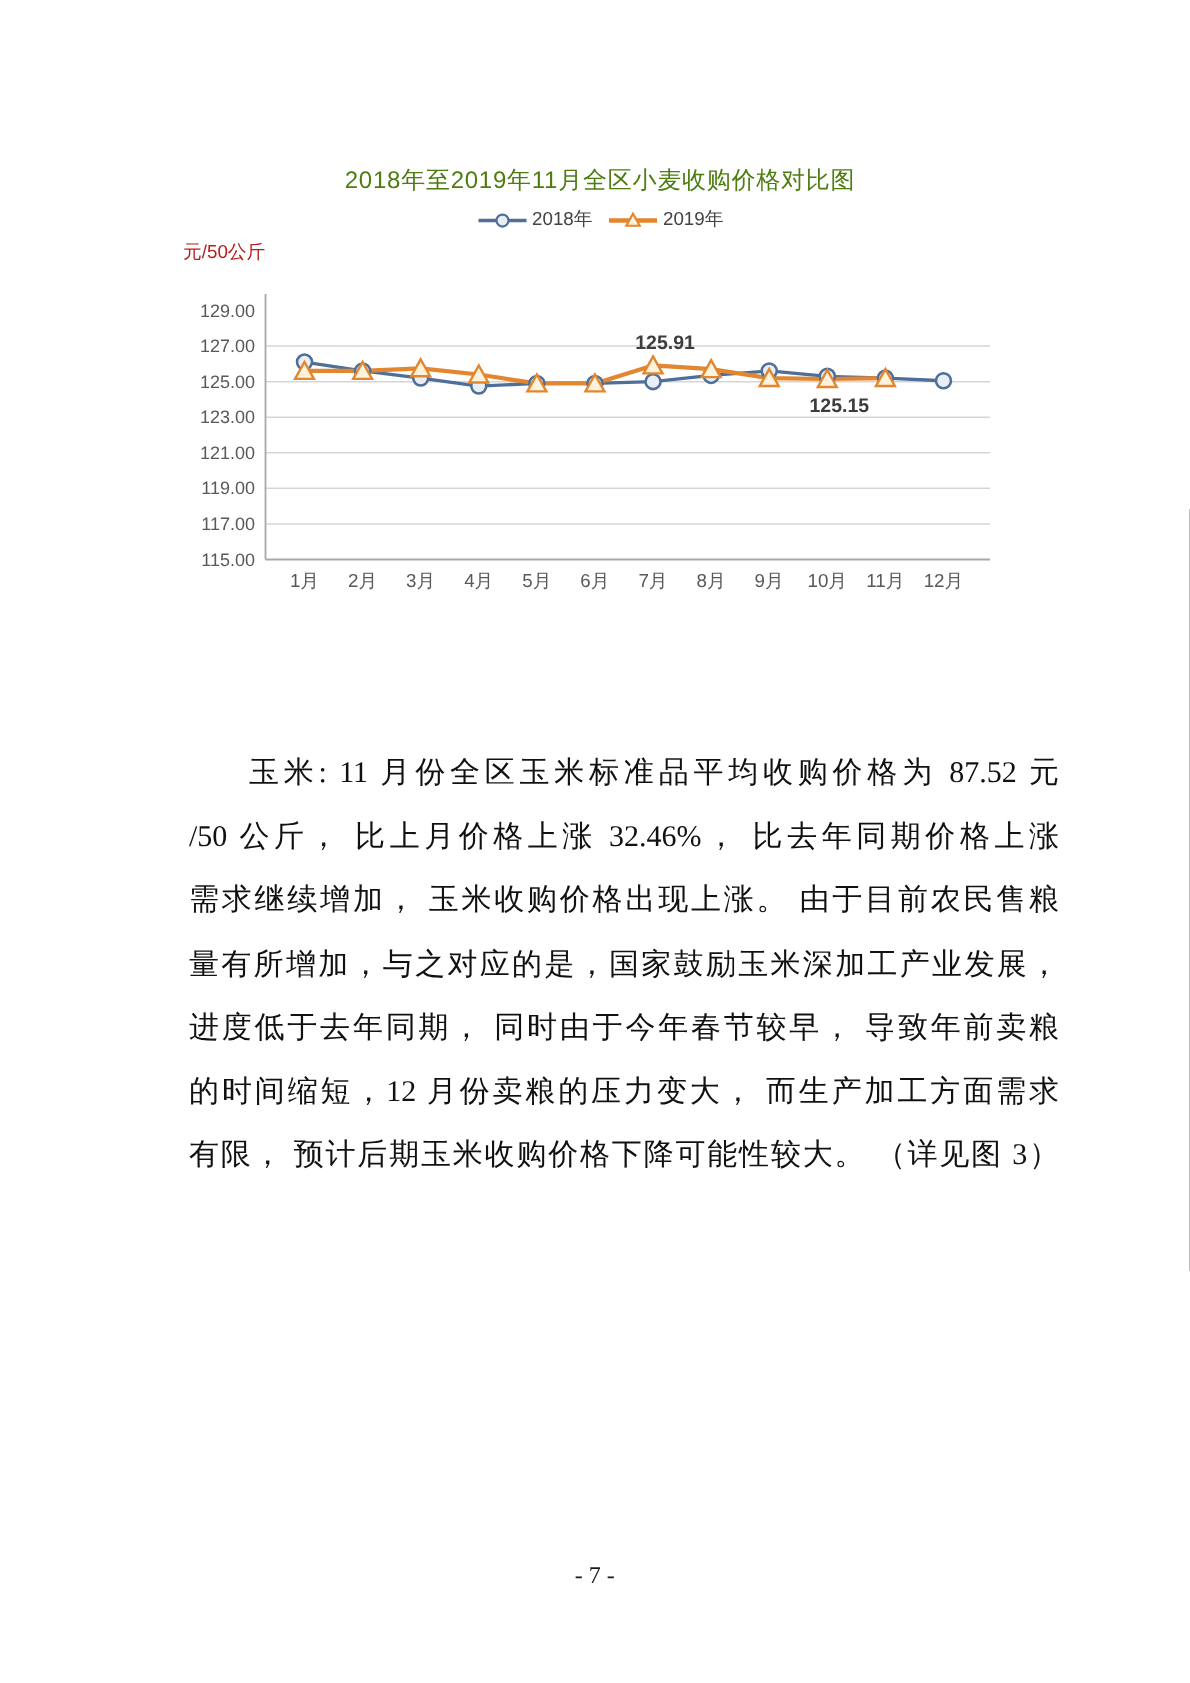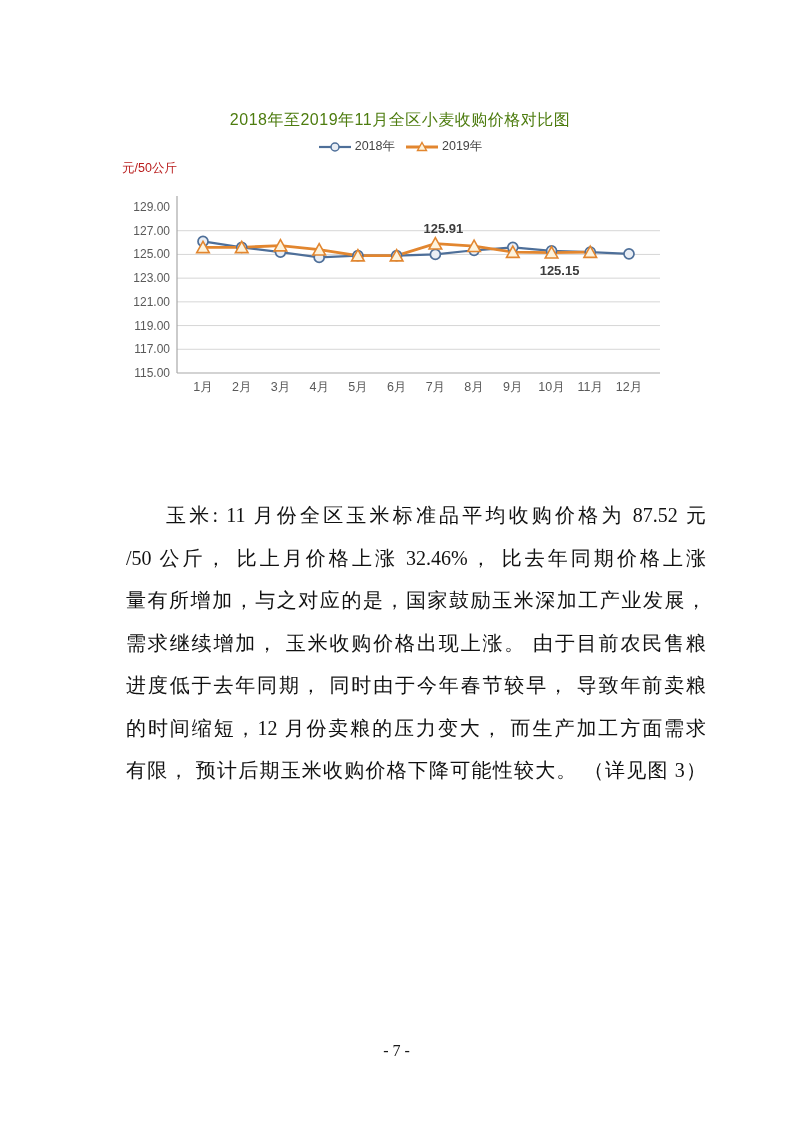--- a/index.html
+++ b/index.html
@@ -159,22 +159,22 @@
       <polygon points="431.54299999999995,58.64999999999992 437.84299999999996,69.94999999999992 425.24299999999994,69.94999999999992" fill="#fdf3dd" stroke="#e2862f" stroke-width="1.6"></polygon>
       <polygon points="470.27,58.05714285714282 476.57,69.35714285714282 463.96999999999997,69.35714285714282" fill="#fdf3dd" stroke="#e2862f" stroke-width="1.6"></polygon>
       <text x="323.36199999999997" y="44.63857142857145" text-anchor="middle" font-size="13" font-weight="bold" fill="#3d3d3d" font-family="&quot;Liberation Sans&quot;,&quot;DejaVu Sans&quot;,sans-serif">125.91</text>
       <text x="439.54299999999995" y="86.64999999999992" text-anchor="middle" font-size="13" font-weight="bold" fill="#3d3d3d" font-family="&quot;Liberation Sans&quot;,&quot;DejaVu Sans&quot;,sans-serif">125.15</text>
     </svg>
 
 
   <div class="body-paragraph">
     <div class="para-line first">玉米: 11 月份全区玉米标准品平均收购价格为 87.52 元</div>
     <div class="para-line">/50 公斤， 比上月价格上涨 32.46%， 比去年同期价格上涨</div>
+    <div class="para-line">需求继续增加， 玉米收购价格出现上涨。 由于目前农民售粮</div>
     <div class="para-line">量有所增加，与之对应的是，国家鼓励玉米深加工产业发展，</div>
-    <div class="para-line">需求继续增加， 玉米收购价格出现上涨。 由于目前农民售粮</div>
     <div class="para-line">进度低于去年同期， 同时由于今年春节较早， 导致年前卖粮</div>
     <div class="para-line">的时间缩短，12 月份卖粮的压力变大， 而生产加工方面需求</div>
     <div class="para-line">有限， 预计后期玉米收购价格下降可能性较大。 （详见图 3）</div>
   </div>
 
   <div class="page-number">- 7 -</div>
 
 </div>
 
 </body></html>

